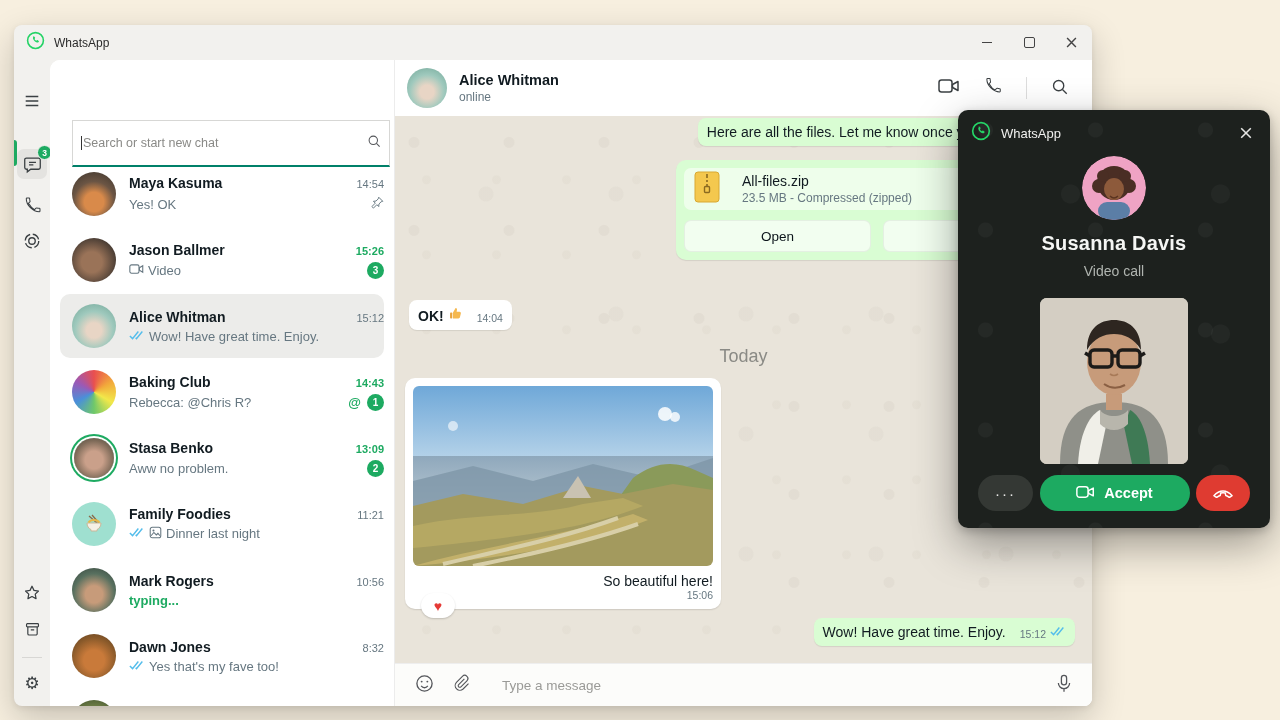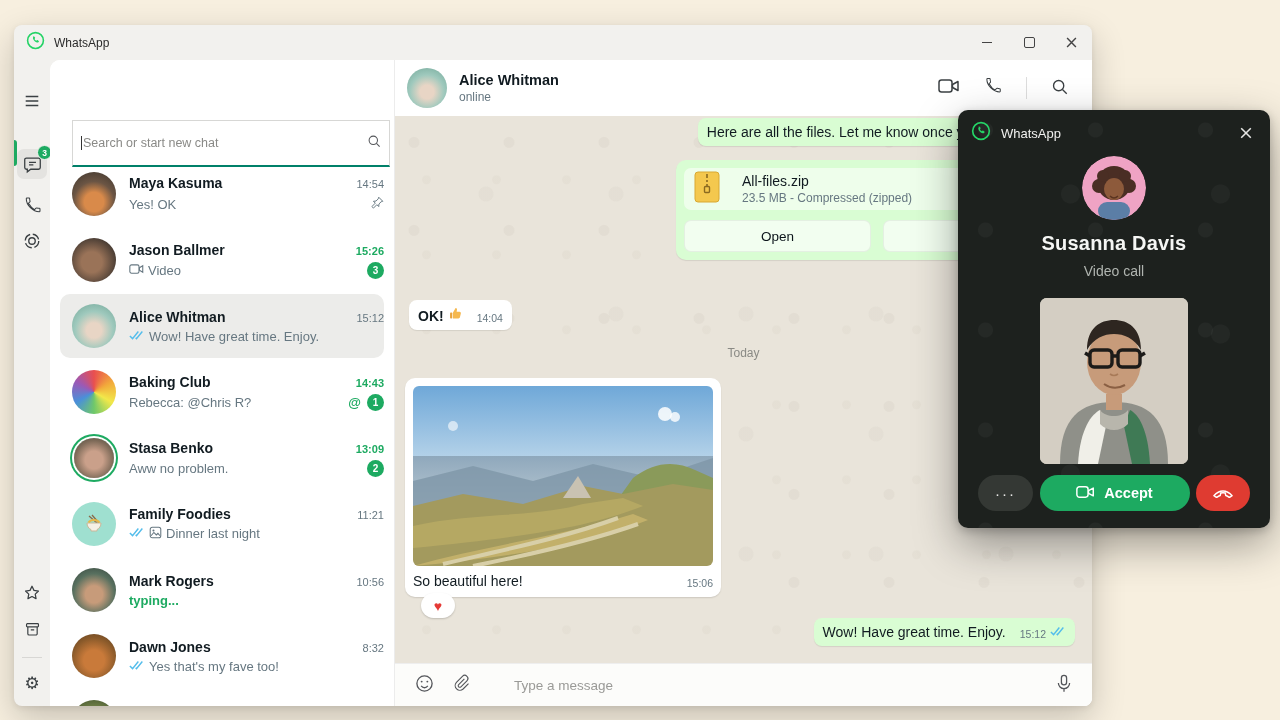--- a/index.html
+++ b/index.html
@@ -95,32 +95,32 @@
   .btime{font-size:10.5px;color:#667781;margin-left:10px;white-space:nowrap;}
 
   .filecard{position:absolute;background:#d9fdd3;border-radius:10px;box-shadow:0 1px 1px rgba(0,0,0,.09);padding:8px;box-sizing:border-box;}
   .filerow{background:rgba(255,255,255,.55);border-radius:7px;display:flex;align-items:center;padding:3px 10px;gap:22px;}
   .fname{font-size:14px;color:#111b21;}
   .fmeta{font-size:12px;color:#667781;margin-top:2px;white-space:nowrap;}
   .fbtns{display:flex;gap:12px;margin-top:10px;}
   .fbtn{flex:1;height:30px;background:rgba(255,255,255,.65);border:1px solid rgba(0,0,0,.06);border-radius:7px;
         display:flex;align-items:center;justify-content:center;font-size:13.5px;color:#0b141a;}
 
-  .daydiv{position:absolute;left:0;right:0;text-align:center;font-size:12px;color:#8a8a85;}
+  .daydiv{position:absolute;left:0;right:0;text-align:center;font-size:18px;color:#8a8a85;}
 
   .photocard{position:absolute;background:#fff;border-radius:10px;box-shadow:0 1px 1.5px rgba(0,0,0,.12);padding:8px;box-sizing:border-box;}
   .photo{width:100%;height:180px;border-radius:6px;overflow:hidden;display:block;}
-  .caprow{display:flex;align-items:flex-end;margin-top:7px;}
+  .caprow{display:flex;align-items:flex-end;margin-top:7px;flex-direction:column;}
   .cap{font-size:14px;color:#111b21;}
   .captime{margin-left:auto;font-size:10.5px;color:#667781;}
   .reaction{position:absolute;background:#fff;border-radius:14px;box-shadow:0 1px 2px rgba(0,0,0,.18);width:34px;height:25px;
             display:flex;align-items:center;justify-content:center;font-size:14px;color:#e53935;}
 
   .composer{height:42px;background:#fcfcfa;border-top:1px solid #eee;display:flex;align-items:center;padding:0 20px;gap:18px;flex:none;color:#54565a;}
-  .composer input{flex:1;border:none;outline:none;background:transparent;font-size:13.5px;color:#333;margin-left:24px;font-family:inherit;}
+  .composer input{flex:1;border:none;outline:none;background:transparent;font-size:13.5px;color:#333;margin-left:12px;font-family:inherit;}
   .composer input::placeholder{color:#9a9a97;}
 
   
   .call{position:absolute;left:958px;top:110px;width:312px;height:418px;background:#1d211e;border-radius:10px;
         box-shadow:0 16px 44px rgba(0,0,0,.38), 0 3px 10px rgba(0,0,0,.2);overflow:hidden;
         background-image:radial-gradient(circle at 25% 20%,rgba(255,255,255,.035) 0 7px,transparent 8px),
           radial-gradient(circle at 75% 60%,rgba(255,255,255,.03) 0 9px,transparent 10px);
         background-size:110px 100px,150px 140px;}
   .call-header{position:absolute;top:9px;left:13px;right:10px;display:flex;align-items:center;}
   .call-header .apptitle{color:#f0f0ee;font-size:13px;margin-left:10px;}

